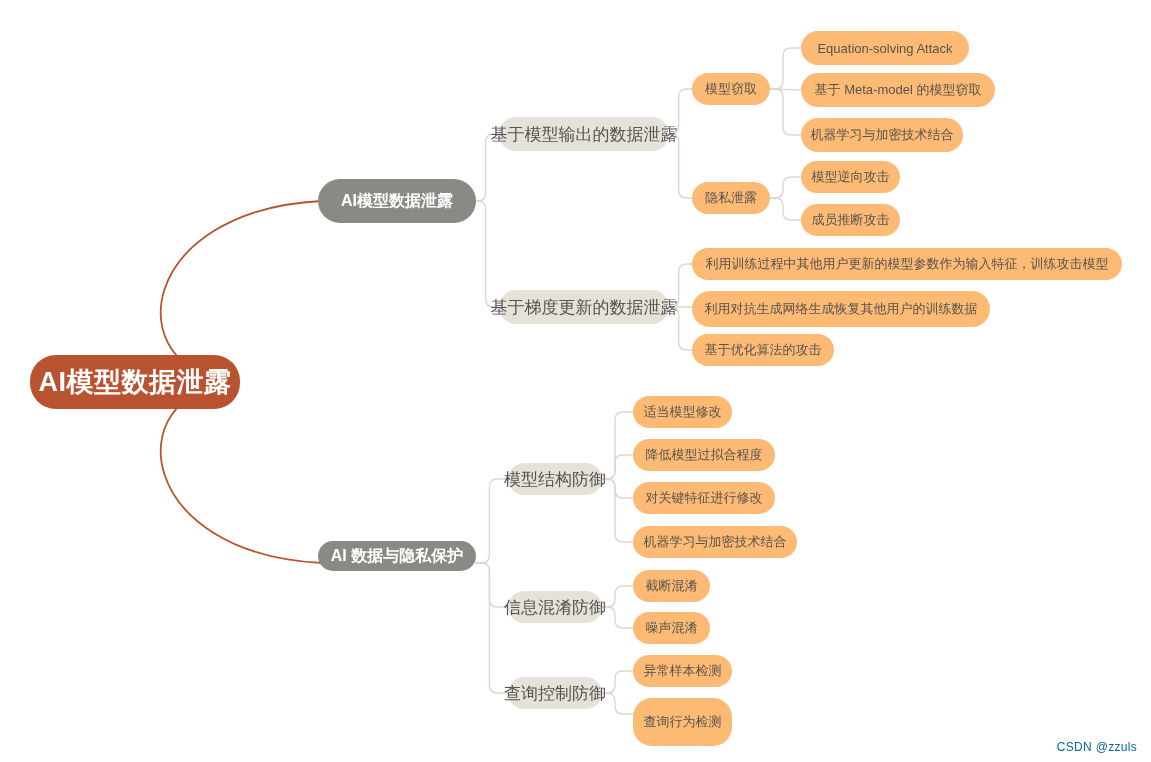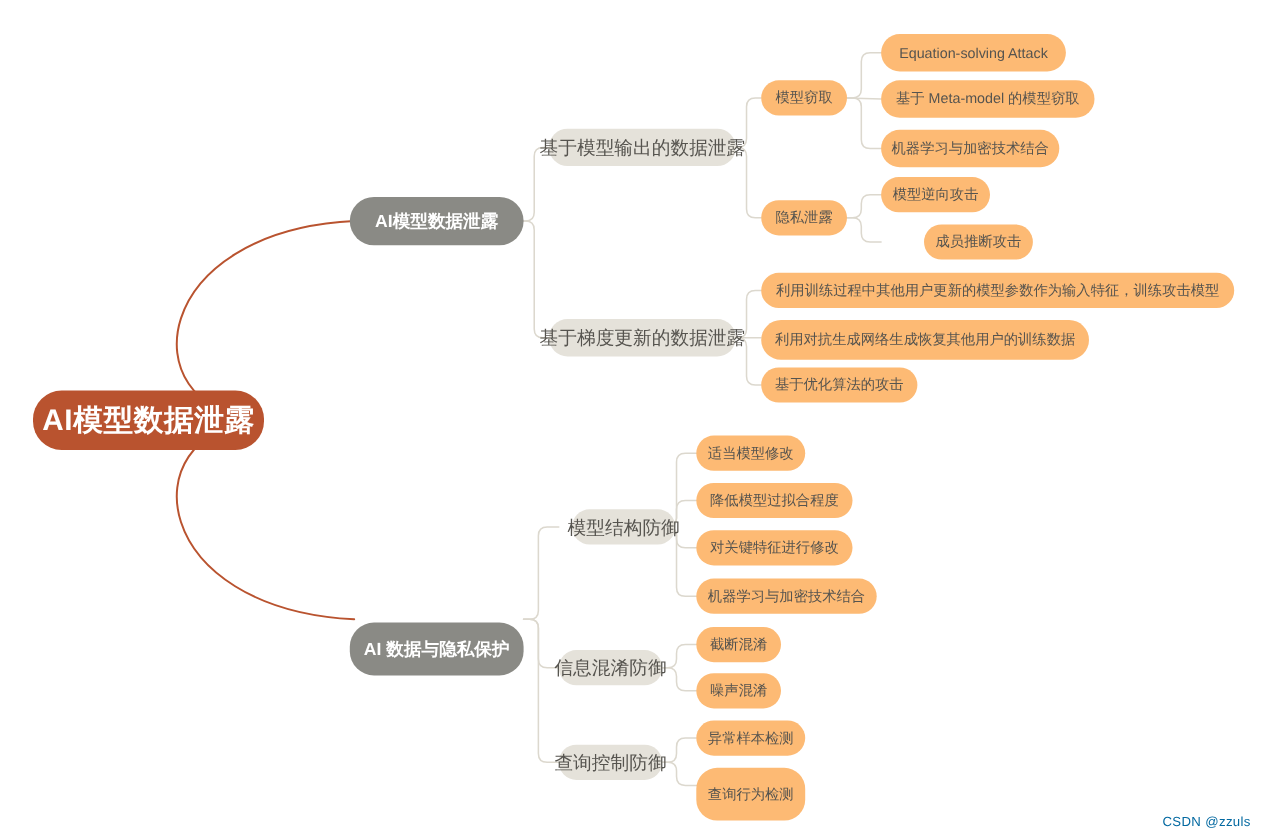--- a/index.html
+++ b/index.html
@@ -132,39 +132,39 @@
       </div>
       <div class="node node-l3" style="left: 801px; top: 118px; width: 162px; height: 34px;">
         <span>机器学习与加密技术结合</span>
       </div>
       <div class="node node-l3" style="left: 692px; top: 182px; width: 78px; height: 32px;">
         <span>隐私泄露</span>
       </div>
       <div class="node node-l3" style="left: 801px; top: 161px; width: 99px; height: 32px;">
         <span>模型逆向攻击</span>
       </div>
-      <div class="node node-l3" style="left: 840px; top: 204px; width: 99px; height: 32px;">
+      <div class="node node-l3" style="left: 801px; top: 204px; width: 99px; height: 32px;">
         <span>成员推断攻击</span>
       </div>
       <div class="node node-l2" style="left: 499px; top: 290px; width: 170px; height: 34px;">
         <span>基于梯度更新的数据泄露</span>
       </div>
       <div class="node node-l3" style="left: 692px; top: 248px; width: 430px; height: 32px;">
         <span>利用训练过程中其他用户更新的模型参数作为输入特征，训练攻击模型</span>
       </div>
       <div class="node node-l3" style="left: 692px; top: 291px; width: 298px; height: 36px;">
         <span>利用对抗生成网络生成恢复其他用户的训练数据</span>
       </div>
       <div class="node node-l3" style="left: 692px; top: 334px; width: 142px; height: 32px;">
         <span>基于优化算法的攻击</span>
       </div>
-      <div class="node node-l1" style="left: 318px; top: 566px; width: 158px; height: 48px;">
+      <div class="node node-l1" style="left: 318px; top: 541px; width: 158px; height: 30px;">
         <span>AI 数据与隐私保护</span>
       </div>
-      <div class="node node-l2" style="left: 508px; top: 463px; width: 94px; height: 32px; margin-left: 12px;">
+      <div class="node node-l2" style="left: 508px; top: 463px; width: 94px; height: 32px;">
         <span>模型结构防御</span>
       </div>
       <div class="node node-l3" style="left: 633px; top: 396px; width: 99px; height: 32px;">
         <span>适当模型修改</span>
       </div>
       <div class="node node-l3" style="left: 633px; top: 439px; width: 142px; height: 32px;">
         <span>降低模型过拟合程度</span>
       </div>
       <div class="node node-l3" style="left: 633px; top: 482px; width: 142px; height: 32px;">
         <span>对关键特征进行修改</span>

